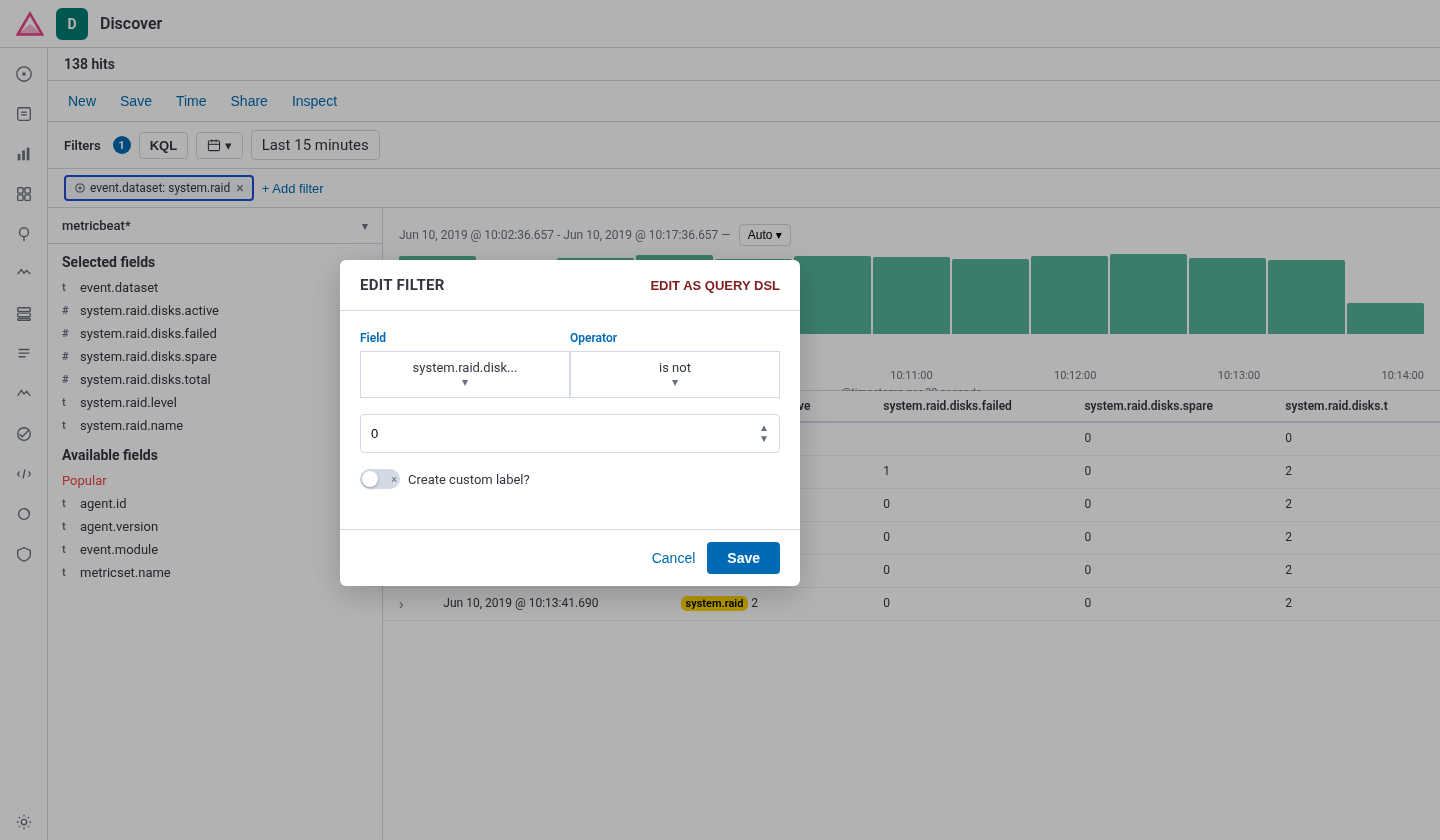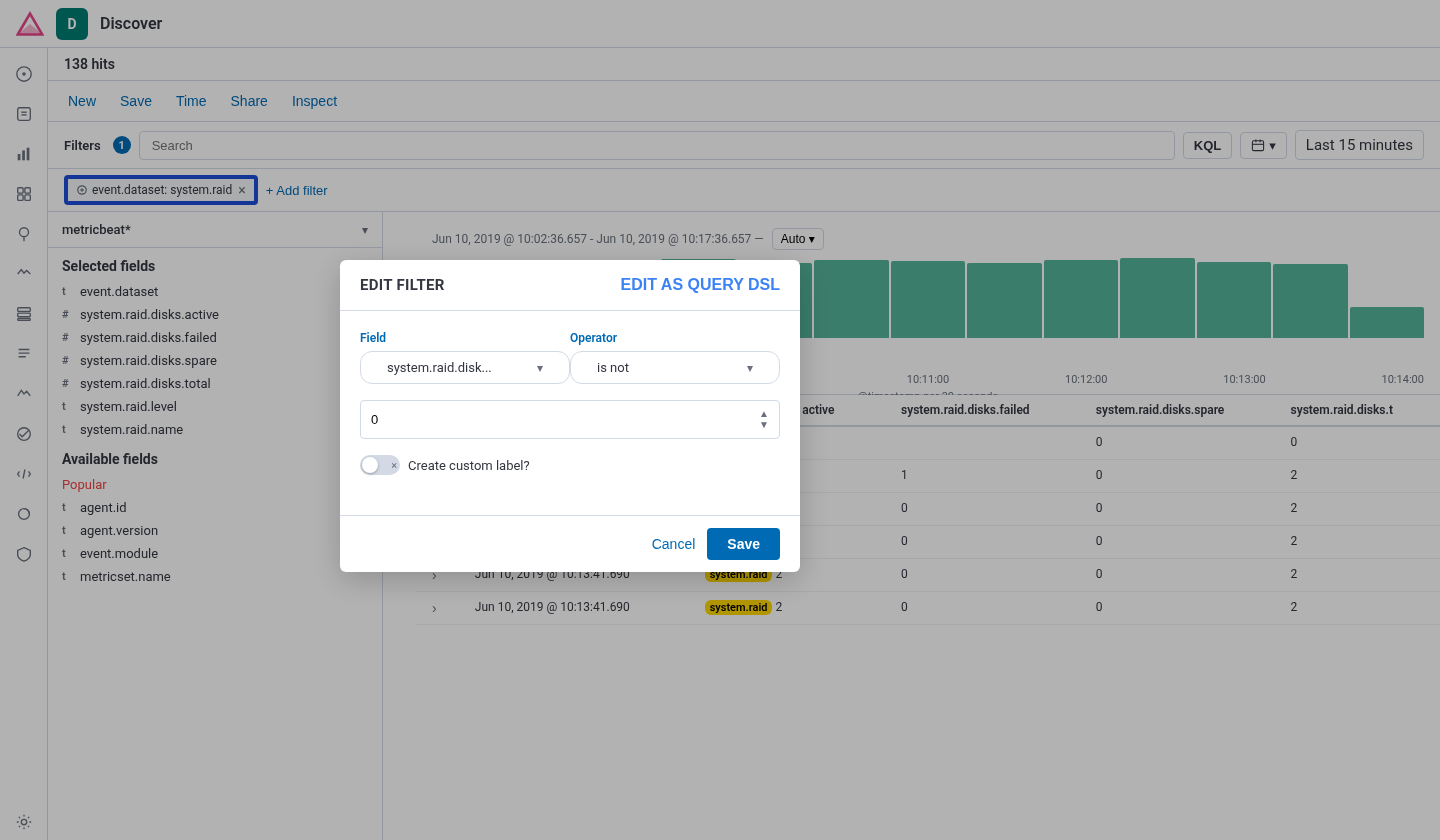--- a/index.html
+++ b/index.html
@@ -33,26 +33,26 @@
     .filter-bar { display: flex; align-items: center; gap: 8px; padding: 8px 16px; border-bottom: 1px solid #d3dae6; flex-shrink: 0; background: #fff; }
     .filter-label { font-size: 13px; font-weight: 600; color: #343741; }
     .filter-badge { background: #006bb4; color: #fff; border-radius: 50%; width: 18px; height: 18px; display: flex; align-items: center; justify-content: center; font-size: 11px; font-weight: 700; margin-left: 4px; }
     .filter-search { flex: 1; border: 1px solid #d3dae6; border-radius: 4px; padding: 6px 12px; font-size: 13px; outline: none; }
     .kql-btn { background: none; border: 1px solid #d3dae6; border-radius: 4px; padding: 5px 10px; font-size: 13px; color: #343741; cursor: pointer; font-weight: 600; }
     .calendar-btn { background: none; border: 1px solid #d3dae6; border-radius: 4px; padding: 5px 10px; font-size: 13px; color: #343741; cursor: pointer; display: flex; align-items: center; gap: 4px; }
     .time-picker { border: 1px solid #d3dae6; border-radius: 4px; padding: 5px 10px; font-size: 15px; color: #343741; cursor: pointer; }
 
     
     .filter-chips { display: flex; align-items: center; gap: 8px; padding: 6px 16px; border-bottom: 1px solid #d3dae6; background: #fff; flex-shrink: 0; }
-    .filter-chip { display: flex; align-items: center; gap: 4px; background: #f5f7fa; border: 4px solid #1d4ed8; border-radius: 4px; padding: 3px 8px; font-size: 12px; }
+    .filter-chip { display: flex; align-items: center; gap: 4px; background: #f5f7fa; border: 2px solid #1d4ed8; border-radius: 4px; padding: 3px 8px; font-size: 12px; }
     .filter-chip-remove { color: #69707d; cursor: pointer; font-size: 14px; margin-left: 2px; }
     .add-filter-btn { color: #006bb4; font-size: 13px; cursor: pointer; background: none; border: none; }
 
     
-    .inner-layout { display: flex; flex: 1; overflow: hidden; gap: 33px; }
+    .inner-layout { display: flex; flex: 1; overflow: hidden; }
 
     
     .left-panel { width: 335px; border-right: 1px solid #d3dae6; overflow-y: auto; flex-shrink: 0; background: #fff; }
     .index-selector { display: flex; align-items: center; justify-content: space-between; padding: 10px 14px; border-bottom: 1px solid #d3dae6; }
     .index-name { font-size: 13px; font-weight: 500; }
     .section-title { font-size: 14px; font-weight: 700; padding: 10px 14px 6px; color: #343741; }
     .field-item { display: flex; align-items: center; gap: 6px; padding: 4px 14px; cursor: pointer; }
     .field-type { font-size: 11px; font-weight: 600; color: #69707d; min-width: 12px; }
     .field-name { font-size: 13px; color: #343741; }
     .available-header { display: flex; align-items: center; justify-content: space-between; padding: 10px 14px 6px; }
@@ -75,26 +75,26 @@
     .data-table th { font-size: 12px; font-weight: 600; color: #343741; padding: 8px 12px; border-bottom: 2px solid #d3dae6; text-align: left; white-space: nowrap; background: #fff; position: sticky; top: 0; }
     .data-table td { font-size: 12px; padding: 8px 12px; border-bottom: 1px solid #eef0f3; vertical-align: top; white-space: nowrap; }
     .expand-btn { background: none; border: none; cursor: pointer; color: #69707d; font-size: 14px; padding: 0 4px; }
     .badge-yellow { background: #ffd700; border-radius: 6px; padding: 1px 5px; font-size: 11px; font-weight: 600; color: #000; }
 
     
     .modal-overlay { position: fixed; top: 0; left: 0; right: 0; bottom: 0; background: rgba(0,0,0,0.3); z-index: 100; display: flex; align-items: flex-start; justify-content: flex-start; }
     .modal { position: absolute; top: 260px; left: 340px; width: 460px; background: #fff; border-radius: 6px; box-shadow: 0 8px 32px rgba(0,0,0,0.2); z-index: 101; }
     .modal-header { display: flex; align-items: center; justify-content: space-between; padding: 16px 20px; border-bottom: 1px solid #d3dae6; }
     .modal-title { font-size: 15px; font-weight: 700; color: #343741; letter-spacing: 0.02em; }
-    .modal-link { color: #3b82f6; font-size: 16px; cursor: pointer; background: none; border: none; font-weight: 600; }
+    .modal-link { color: #7f1d1d; font-size: 13px; cursor: pointer; background: none; border: none; font-weight: 600; }
     .modal-body { padding: 20px; }
     .modal-row { display: flex; margin-bottom: 16px; }
     .modal-field { flex: 1; }
     .modal-field label { font-size: 12px; font-weight: 600; color: #006bb4; display: block; margin-bottom: 6px; }
-    .modal-select { width: 100%; border: 1px solid #d3dae6; border-radius: 12px; padding: 8px 26px; font-size: 13px; display: flex; align-items: center; justify-content: space-between; cursor: pointer; }
+    .modal-select { width: 100%; border: 1px solid #d3dae6; border-radius: 0; padding: 8px 8px; font-size: 13px; display: flex; align-items: center; justify-content: space-between; cursor: pointer; flex-direction: column; }
     .modal-value-section { margin-bottom: 16px; }
     .modal-value-section label { font-size: 12px; font-weight: 600; color: #343741; display: block; margin-bottom: 6px; }
     .modal-number-input { width: 100%; border: 1px solid #d3dae6; border-radius: 4px; padding: 8px 10px; font-size: 13px; display: flex; align-items: center; justify-content: space-between; }
     .modal-checkbox-row { display: flex; align-items: center; gap: 8px; margin-bottom: 20px; }
     .toggle-switch { width: 40px; height: 20px; background: #d3dae6; border-radius: 10px; position: relative; display: flex; align-items: center; padding: 2px; }
     .toggle-knob { width: 16px; height: 16px; background: #fff; border-radius: 50%; box-shadow: 0 1px 3px rgba(0,0,0,0.3); }
     .toggle-x { font-size: 11px; color: #69707d; position: absolute; right: 3px; }
     .modal-footer { display: flex; align-items: center; justify-content: flex-end; gap: 12px; padding: 12px 20px; border-top: 1px solid #d3dae6; }
     .btn-cancel { background: none; border: none; color: #006bb4; font-size: 14px; cursor: pointer; }
     .btn-save { background: #006bb4; color: #fff; border: none; border-radius: 4px; padding: 8px 20px; font-size: 14px; font-weight: 600; cursor: pointer; }
@@ -216,21 +216,20 @@
       <button class="toolbar-btn">New</button>
       <button class="toolbar-btn">Save</button>
       <button class="toolbar-btn">Time</button>
       <button class="toolbar-btn">Share</button>
       <button class="toolbar-btn">Inspect</button>
     </div>
 
     <div class="filter-bar">
       <span class="filter-label">Filters</span>
       <span class="filter-badge">1</span>
-      <input type="text" class="filter-search" placeholder="Search" style="">
       <button class="kql-btn">KQL</button>
       <button class="calendar-btn">
         <svg width="14" height="14" viewBox="0 0 20 20" fill="none" stroke="currentColor" stroke-width="1.5">
             <rect x="2" y="4" width="16" height="14" rx="2"></rect>
             <line x1="7" y1="2" x2="7" y2="6"></line>
             <line x1="13" y1="2" x2="13" y2="6"></line>
             <line x1="2" y1="9" x2="18" y2="9"></line>
           </svg>
         <span>▾</span>
       </button>

